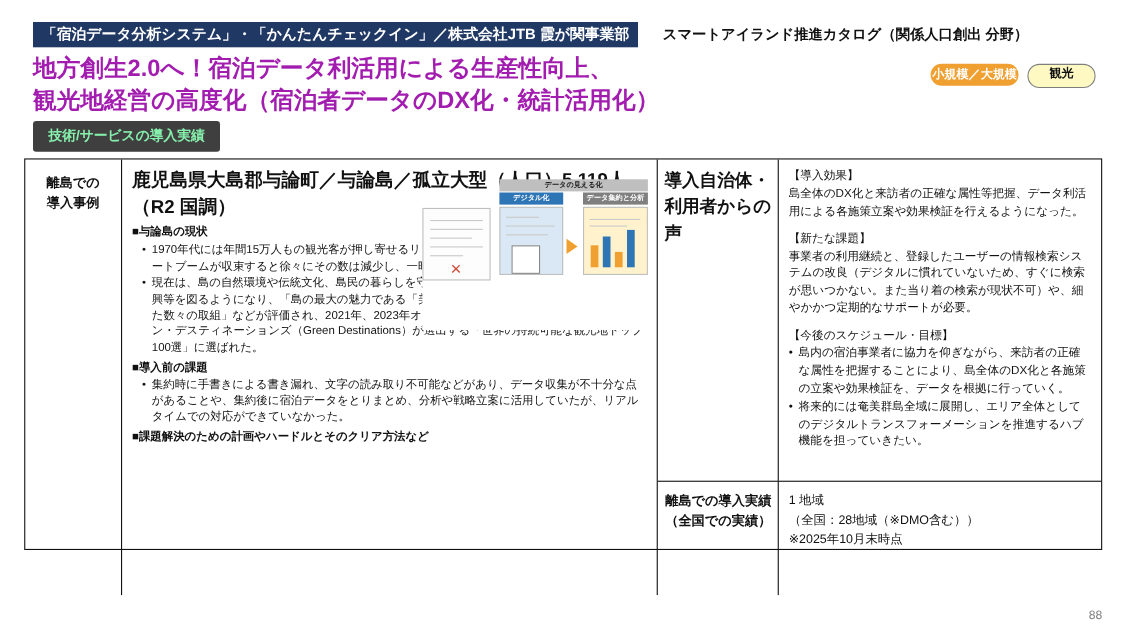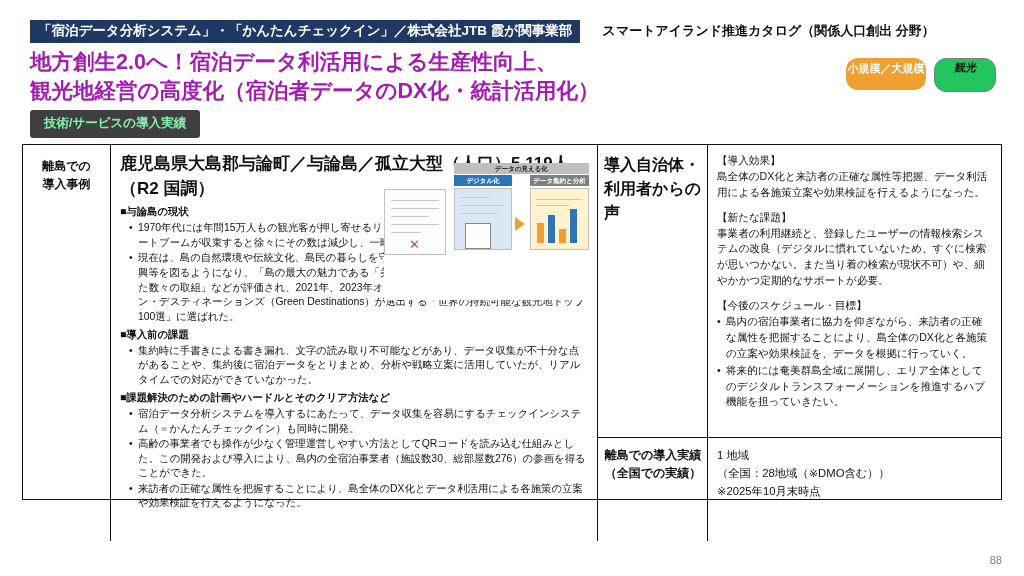--- a/index.html
+++ b/index.html
@@ -40,26 +40,26 @@
   }
 
   
   .tag{
     position:absolute;
     border-radius:12px;
     font-size:11px;font-weight:bold;
     color:#ffffff;
     text-align:center;
     line-height:20px;
-    height:32px;
+    height:20px;
   }
   .tag-scale{left:846px;top:58px;width:80px;background:#f0a030;}
   .tag-theme{
-    left:934px;top:58px;width:60px;background:#22c55e;color:#111111;
-    border:1.5px solid #7f7f7f;line-height:17px;font-style:italic;
+    left:934px;top:58px;width:60px;background:#fef9c3;color:#111111;
+    border:1.5px solid #7f7f7f;line-height:17px;
   }
 
   
   .badge{
     position:absolute;left:30px;top:110px;
     background:#3f3f3f;color:#86efac;
     font-size:12.5px;font-weight:bold;
     padding:5px 14px 6px 14px;
     border-radius:3px;
   }
@@ -189,25 +189,20 @@
           <li>1970年代には年間15万人もの観光客が押し寄せるリゾート地として人気を集めたが、国内リゾートブームが収束すると徐々にその数は減少し、一時は5万人にまで落ち込んだ。</li>
           <li>現在は、島の自然環境や伝統文化、島民の暮らしを守りながら地域を豊かにする持続的な観光振興等を図るようになり、「島の最大の魅力である「美しい海を守るために島民が自発的に始めた数々の取組」などが評価され、2021年、2023年オランダを拠点とする国際認証団体、グリーン・デスティネーションズ（Green Destinations）が選出する「世界の持続可能な観光地トップ100選」に選ばれた。</li>
         </ul>
 
         <div class="sec">■導入前の課題</div>
         <ul>
           <li>集約時に手書きによる書き漏れ、文字の読み取り不可能などがあり、データ収集が不十分な点があることや、集約後に宿泊データをとりまとめ、分析や戦略立案に活用していたが、リアルタイムでの対応ができていなかった。</li>
         </ul>
 
         <div class="sec">■課題解決のための計画やハードルとそのクリア方法など</div>
-        <ul>
-          <li>宿泊データ分析システムを導入するにあたって、データ収集を容易にするチェックインシステム（＝かんたんチェックイン）も同時に開発。</li>
-          <li>高齢の事業者でも操作が少なく管理運営しやすい方法としてQRコードを読み込む仕組みとした。この開発および導入により、島内の全宿泊事業者（施設数30、総部屋数276）の参画を得ることができた。</li>
-          <li>来訪者の正確な属性を把握することにより、島全体のDX化とデータ利活用による各施策の立案や効果検証を行えるようになった。</li>
-        </ul>
       </div>
 
       <div class="illus">
 
         <div class="il-box il-panel" style="left:0;top:14px;width:62px;height:66px;">
           <div class="il-line" style="position:absolute;left:6px;top:10px;width:48px;"></div>
           <div class="il-line" style="position:absolute;left:6px;top:18px;width:48px;"></div>
           <div class="il-line" style="position:absolute;left:6px;top:26px;width:38px;"></div>
           <div class="il-line" style="position:absolute;left:6px;top:34px;width:48px;"></div>
           <div class="il-line" style="position:absolute;left:6px;top:42px;width:30px;"></div>

